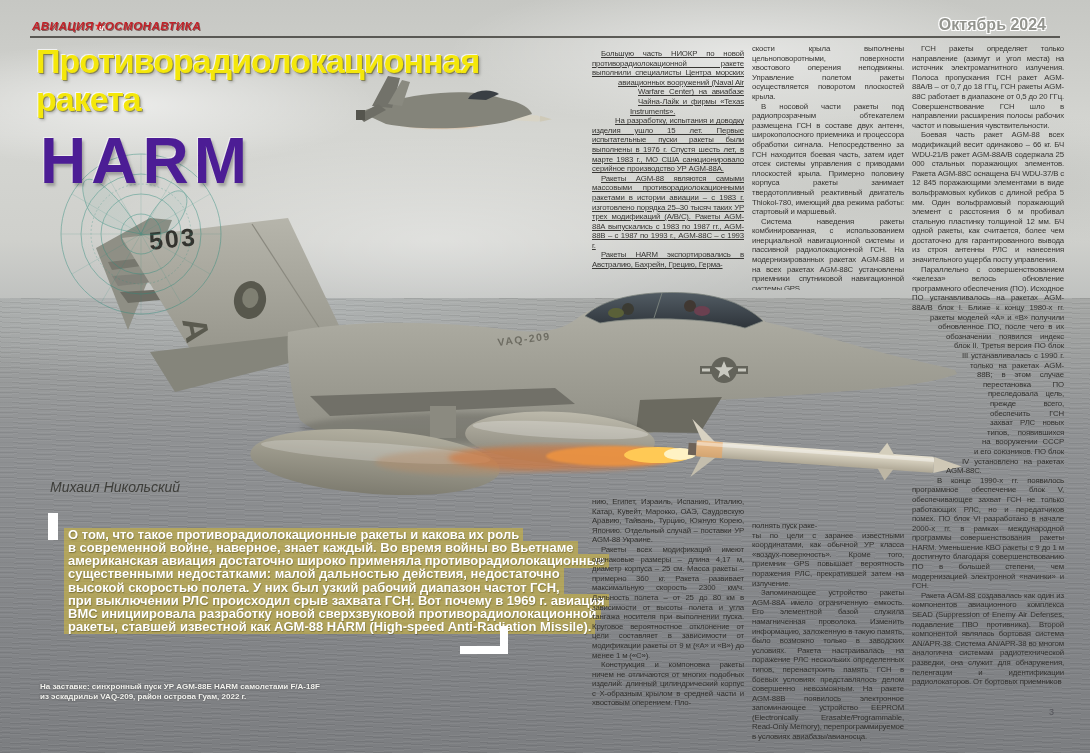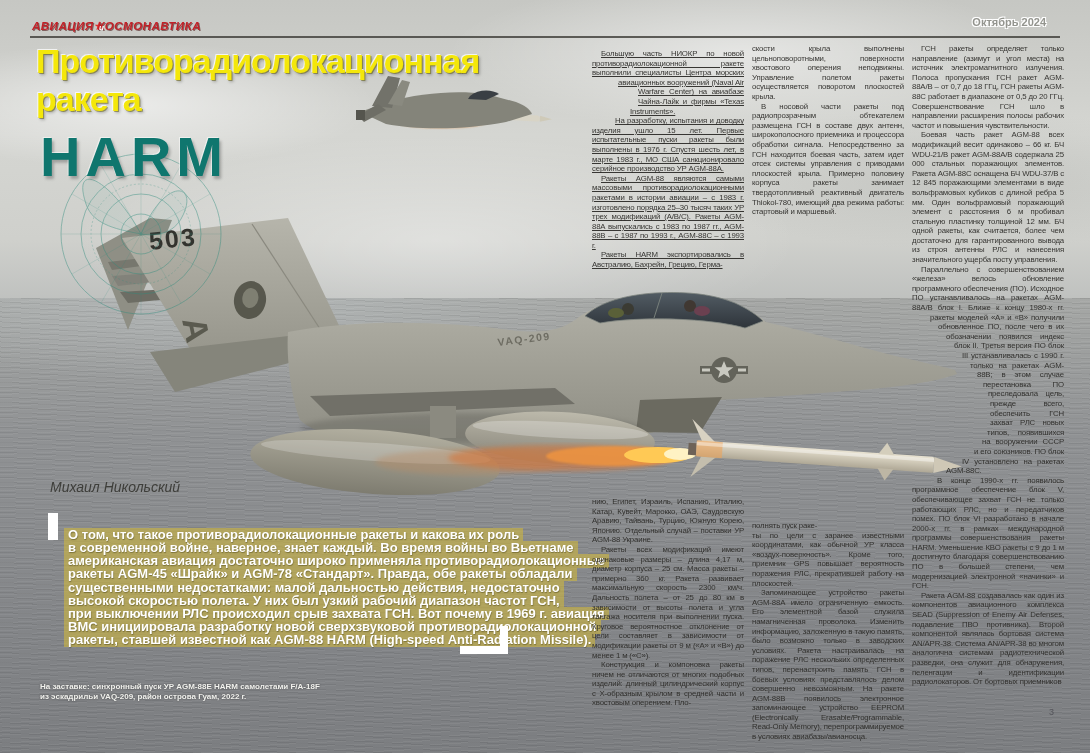--- a/index.html
+++ b/index.html
@@ -17,26 +17,26 @@
       repeating-linear-gradient(177deg, rgba(255,255,255,.05) 0 1px, rgba(0,0,0,0) 1px 4px),
       repeating-linear-gradient(3deg, rgba(0,0,0,.07) 0 1px, rgba(0,0,0,0) 1px 5px),
       radial-gradient(600px 120px at 20% 0%, rgba(192,198,200,.5), transparent 70%),
       linear-gradient(#a6a8a6, #909294 30%, #848689 70%, #7c7e81);}
   .scene{position:absolute;left:0;top:0;width:1090px;height:753px;}
   .rule{position:absolute;left:30px;top:36px;width:1030px;height:2px;background:#45443f;opacity:.85;}
   .brand{position:absolute;left:32px;top:19px;font-size:11.5px;font-weight:bold;font-style:italic;
          color:#c22128;letter-spacing:.5px;text-shadow:1px 1px 0 rgba(70,10,10,.55);white-space:nowrap;}
   .brand .conj{font-size:8px;color:#fff;position:relative;z-index:2;margin:0 -7px 0 -6px;text-shadow:none;}
   .brand .star{color:#e02c2c;font-style:normal;font-size:12px;text-shadow:none;}
-  .issue{position:absolute;right:44px;top:16px;font-size:11px;font-weight:bold;color:#93948e;
+  .issue{position:absolute;right:44px;top:16px;font-size:16px;font-weight:bold;color:#93948e;
          text-shadow:-1px -1px 0 #fff,1px -1px 0 #fff,-1px 1px 0 #fff,1px 1px 0 #fff;}
   .t1{position:absolute;left:36px;top:42px;font-size:34px;font-weight:bold;letter-spacing:-1px;color:#f4e70a;
       text-shadow:-1px -1px 0 rgba(255,255,255,.75),1px 1px 0 rgba(96,90,0,.5),2px 2px 3px rgba(0,0,0,.25);white-space:nowrap;}
   .t2{top:80px;}
-  .harm{position:absolute;left:40px;top:124px;font-size:56px;font-weight:800;letter-spacing:5px;color:#0f766e;
+  .harm{position:absolute;left:40px;top:124px;font-size:64px;font-weight:800;letter-spacing:5px;color:#4c1d95;
         text-shadow:-1px -1px 0 rgba(255,255,255,.5),2px 3px 3px rgba(0,0,0,.25);}
   .polar{position:absolute;left:46px;top:152px;opacity:.55;}
   .author{position:absolute;left:50px;top:479px;font-size:14px;font-style:italic;color:#3e3e3a;}
   .intro{position:absolute;left:64px;top:528px;width:470px;}
   .intro .il{display:table;font-size:13px;line-height:11.6px;font-weight:bold;color:#fff;
              background:rgba(203,181,64,.62);padding:.8px 4px;white-space:nowrap;
              text-shadow:.5px .5px 1px rgba(70,64,20,.5);}
   .brk{position:absolute;background:#fff;}
   .brk-tl{left:48px;top:513px;width:10px;height:27px;}
   .brk-brh{left:460px;top:646px;width:48px;height:8px;}
@@ -224,21 +224,20 @@
   <div class="t1 t2">ракета</div>
   <div class="harm">HARM</div>
 
   <div class="author">Михаил Никольский</div>
 
   <div class="brk brk-tl"></div>
   <div class="intro">
     <div class="il">О том, что такое противорадиолокационные ракеты и какова их роль</div>
     <div class="il">в современной войне, наверное, знает каждый. Во время войны во Вьетнаме</div>
     <div class="il">американская авиация достаточно широко применяла противорадиолокационные</div>
-    <div class="il">ракеты AGM-45 «Шрайк» и AGM-78 «Стандарт». Правда, обе ракеты обладали</div>
     <div class="il">существенными недостатками: малой дальностью действия, недостаточно</div>
     <div class="il">высокой скоростью полета. У них был узкий рабочий диапазон частот ГСН,</div>
     <div class="il">при выключении РЛС происходил срыв захвата ГСН. Вот почему в 1969 г. авиация</div>
     <div class="il">ВМС инициировала разработку новой сверхзвуковой противорадиолокационной</div>
     <div class="il">ракеты, ставшей известной как AGM-88 HARM (High-speed Anti-Radiation Missile).</div>
   </div>
   <div class="brk brk-brh"></div>
   <div class="brk brk-brv"></div>
 
   <div class="caption">
@@ -254,20 +253,21 @@
       <div class="fl" style="width:14px"></div>
     <p>Большую часть НИОКР по новой противорадиолокационной ракете выполнили специалисты Центра морских авиационных вооружений (Naval Air Warfare Center) на авиабазе Чайна-Лайк и фирмы «Texas Instruments».</p>
     <p>На разработку, испытания и доводку изделия ушло 15 лет. Первые испытательные пуски ракеты были выполнены в 1976 г. Спустя шесть лет, в марте 1983 г., МО США санкционировало серийное производство УР AGM-88A.</p>
     <p>Ракеты AGM-88 являются самыми массовыми противорадиолокационными ракетами в истории авиации – с 1983 г. изготовлено порядка 25–30 тысяч таких УР трех модификаций (A/B/C). Ракеты AGM-88A выпускались с 1983 по 1987 гг., AGM-88B – с 1987 по 1993 г., AGM-88C – с 1993 г.</p>
     <p>Ракеты HARM экспортировались в Австралию, Бахрейн, Грецию, Герма-</p>
   </div>
 
   <div class="col c2t">
     <p class="noind">скости крыла выполнены цельноповоротными, поверхности хвостового оперения неподвижны. Управление полетом ракеты осуществляется поворотом плоскостей крыла.</p>
     <p>В носовой части ракеты под радиопрозрачным обтекателем размещена ГСН в составе двух антенн, широкополосного приемника и процессора обработки сигнала. Непосредственно за ГСН находится боевая часть, затем идет отсек системы управления с приводами плоскостей крыла. Примерно половину корпуса ракеты занимает твердотопливный реактивный двигатель Thiokol-780, имеющий два режима работы: стартовый и маршевый.</p>
+    <p>Система наведения ракеты комбинированная, с использованием инерциальной навигационной системы и пассивной радиолокационной ГСН. На модернизированных ракетах AGM-88B и на всех ракетах AGM-88C установлены приемники спутниковой навигационной системы GPS.</p>
 
   </div>
 
   <div class="col c3">
     <p>ГСН ракеты определяет только направление (азимут и угол места) на источник электромагнитного излучения. Полоса пропускания ГСН ракет AGM-88A/B – от 0,7 до 18 ГГц, ГСН ракеты AGM-88C работает в диапазоне от 0,5 до 20 ГГц. Совершенствование ГСН шло в направлении расширения полосы рабочих частот и повышения чувствительности.</p>
     <p>Боевая часть ракет AGM-88 всех модификаций весит одинаково – 66 кг. БЧ WDU-21/B ракет AGM-88A/B содержала 25 000 стальных поражающих элементов. Ракета AGM-88C оснащена БЧ WDU-37/B с 12 845 поражающими элементами в виде вольфрамовых кубиков с длиной ребра 5 мм. Один вольфрамовый поражающий элемент с расстояния 6 м пробивал стальную пластинку толщиной 12 мм. БЧ одной ракеты, как считается, более чем достаточно для гарантированного вывода из строя антенны РЛС и нанесения значительного ущерба посту управления.</p>
     <div class="fl fl0b"></div>
     <div class="fl" style="width:18px"></div>
       <div class="fl" style="width:26px"></div>
     <div class="fl" style="width:34px"></div>
@@ -291,18 +291,18 @@
   </div>
 
   <div class="col c1b">
     <p class="noind">нию, Египет, Израиль, Испанию, Италию, Катар, Кувейт, Марокко, ОАЭ, Саудовскую Аравию, Тайвань, Турцию, Южную Корею, Японию. Отдельный случай – поставки УР AGM-88 Украине.</p>
     <p>Ракеты всех модификаций имеют одинаковые размеры – длина 4,17 м, диаметр корпуса – 25 см. Масса ракеты – примерно 360 кг. Ракета развивает максимальную скорость 2300 км/ч. Дальность полета – от 25 до 80 км в зависимости от высоты полета и угла тангажа носителя при выполнении пуска. Круговое вероятностное отклонение от цели составляет в зависимости от модификации ракеты от 9 м («А» и «В») до менее 1 м («С»).</p>
     <p>Конструкция и компоновка ракеты ничем не отличаются от многих подобных изделий: длинный цилиндрический корпус с Х-образным крылом в средней части и хвостовым оперением. Пло-</p>
   </div>
 
   <div class="col c2b">
     <p class="noind">полнять пуск раке-</p>
-    <p class="noind">ты по цели с заранее известными координатами, как обычной УР класса «воздух-поверхность». Кроме того, приемник GPS повышает вероятность поражения РЛС, прекратившей работу на плоскостей.</p>
+    <p class="noind">ты по цели с заранее известными координатами, как обычной УР класса «воздух-поверхность». Кроме того, приемник GPS повышает вероятность поражения РЛС, прекратившей затем на излучение.</p>
     <p>Запоминающее устройство ракеты AGM-88A имело ограниченную емкость. Его элементной базой служила намагниченная проволока. Изменить информацию, заложенную в такую память, было возможно только в заводских условиях. Ракета настраивалась на поражение РЛС нескольких определенных типов, перенастроить память ГСН в боевых условиях представлялось делом совершенно невозможным. На ракете AGM-88B появилось электронное запоминающее устройство EEPROM (Electronically Erasable/Programmable, Read-Only Memory), перепрограммируемое в условиях авиабазы/авианосца.</p>
   </div>
 
   <div class="pagenum">3</div>
 </div>
 
 </body></html>

